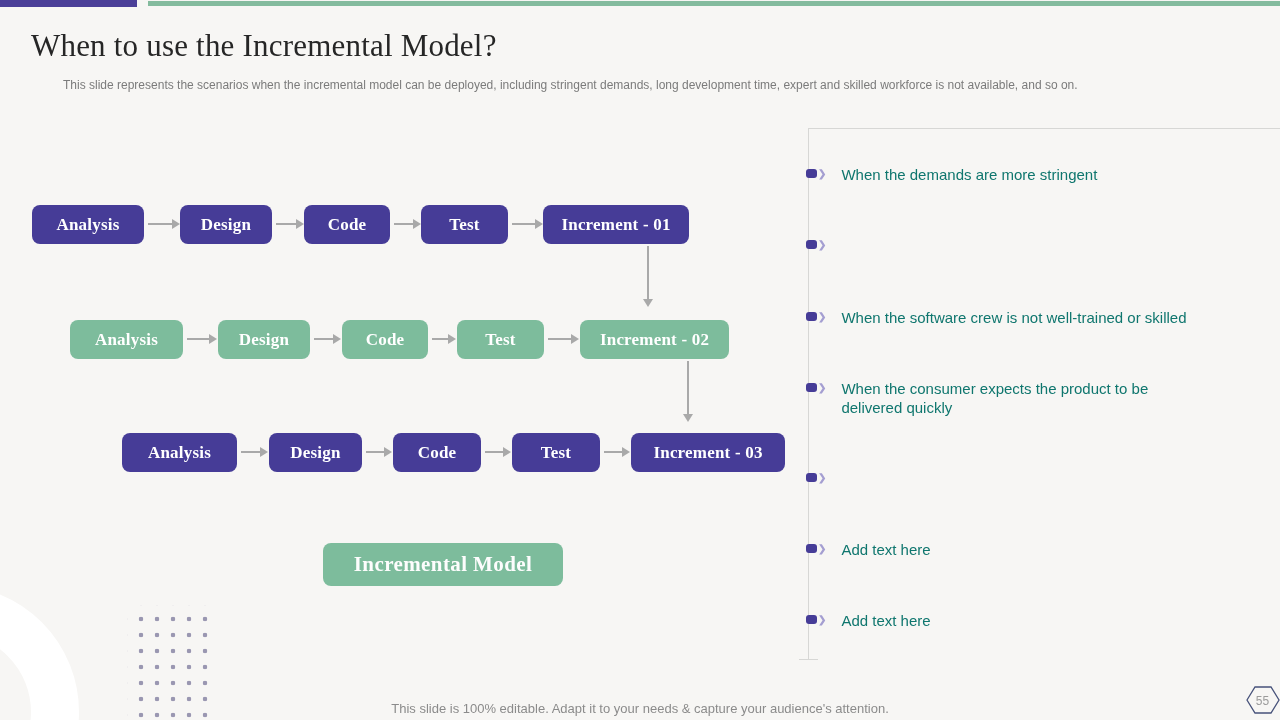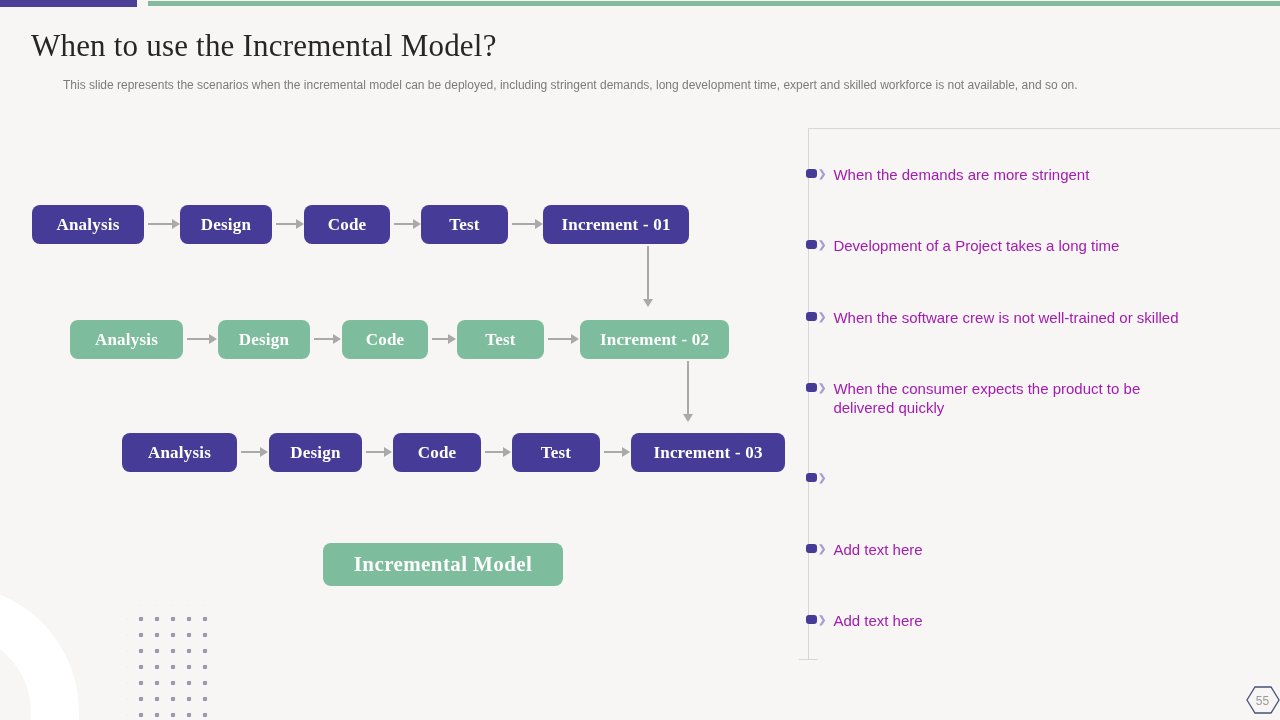--- a/index.html
+++ b/index.html
@@ -47,21 +47,21 @@
 
   
   .panel-top-line  { position:absolute; left:808px; top:128px; width:472px; height:1px; background:#d7d7d5; }
   .panel-side-line { position:absolute; left:808px; top:128px; width:1px; height:532px; background:#d7d7d5; }
   .panel-tick      { position:absolute; left:799px; top:659px; width:19px; height:1px; background:#d7d7d5; }
 
   .bullet { position:absolute; left:806px; display:flex; align-items:flex-start; width:450px; }
   .bullet .marker { display:flex; align-items:center; margin-top:4px; flex:none; }
   .bullet .pill { width:11px; height:9px; background:#463c97; border-radius:3px; }
   .bullet .chev { color:#a49ed1; font-size:10px; font-weight:bold; margin-left:1px; line-height:9px; }
-  .bullet .txt { margin-left:7px; font-size:15px; color:#a21caf; line-height:19px; }
+  .bullet .txt { margin-left:15px; font-size:15px; color:#0f766e; line-height:19px; }
 
   
   .footer { position:absolute; left:0; top:701px; width:1280px; text-align:center;
             font-size:13px; color:#8b8b8b; }
   .page-badge { position:absolute; left:1246px; top:685px; width:40px; height:30px; }
   .page-badge svg { position:absolute; left:0; top:0; }
   .page-num { position:absolute; left:0; top:1px; width:33px; height:30px; display:flex;
               align-items:center; justify-content:center; font-size:12px; color:#9b9b9b; }
 </style>
 </head>
@@ -123,21 +123,20 @@
         <span class="pill"></span>
         <span class="chev">❯</span>
       </span>
     <span class="txt">When the demands are more stringent</span>
   </div>
   <div class="bullet" style="top:236px">
     <span class="marker">
         <span class="pill"></span>
         <span class="chev">❯</span>
       </span>
-    <span class="txt">Development of a Project takes a long time</span>
   </div>
   <div class="bullet" style="top:308px">
     <span class="marker">
         <span class="pill"></span>
         <span class="chev">❯</span>
       </span>
     <span class="txt">When the software crew is not well-trained or skilled</span>
   </div>
   <div class="bullet" style="top:379px;width:370px">
     <span class="marker">
@@ -160,20 +159,21 @@
     <span class="txt">Add text here</span>
   </div>
   <div class="bullet" style="top:611px">
     <span class="marker">
         <span class="pill"></span>
         <span class="chev">❯</span>
       </span>
     <span class="txt">Add text here</span>
   </div>
 
+  <div class="footer">This slide is 100% editable. Adapt it to your needs &amp; capture your audience's attention.</div>
   <div class="page-badge">
     <svg width="40" height="30" viewBox="0 0 40 30">
       <polygon points="1,15 9,2 25,2 33,15 25,28 9,28" fill="none" stroke="#47527a" stroke-width="1.3"></polygon>
     </svg>
     <span class="page-num">55</span>
   </div>
 
 </div>
 
 </body></html>

